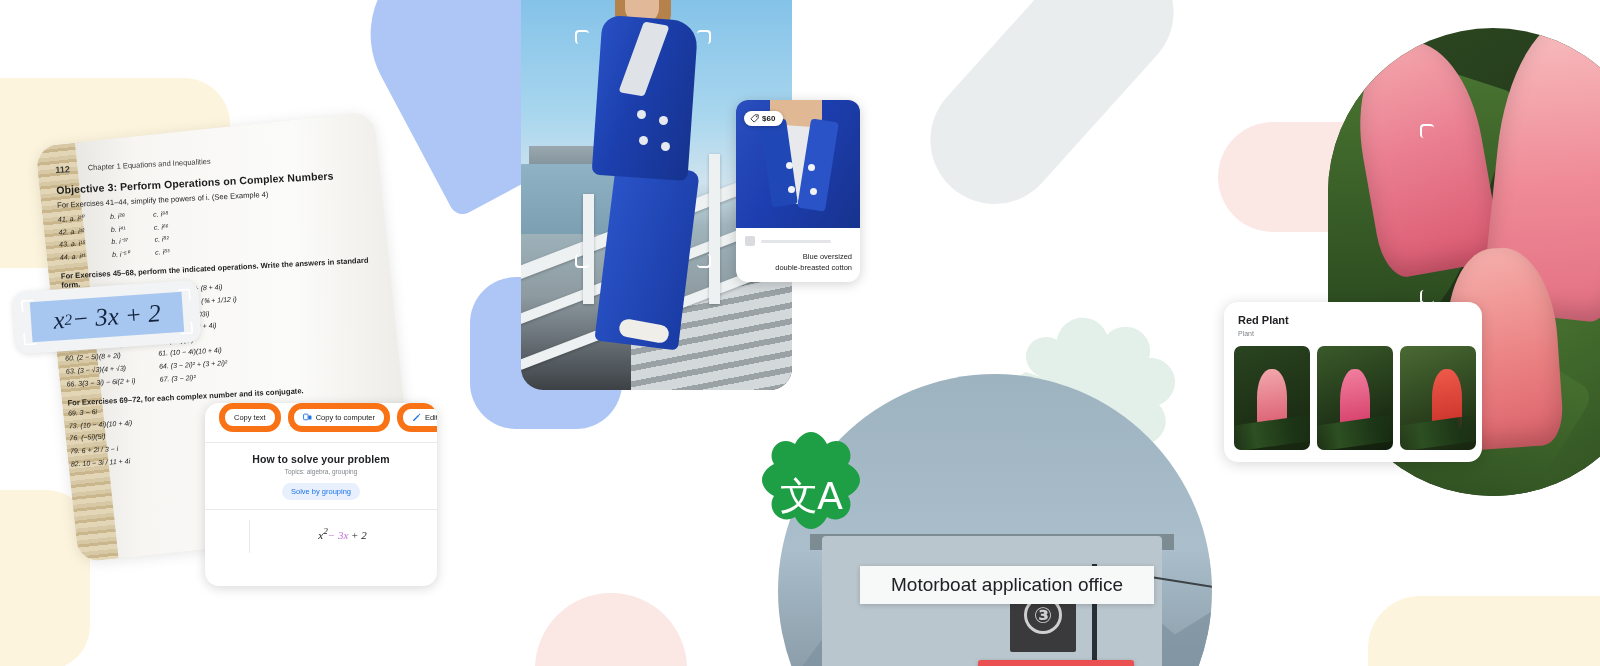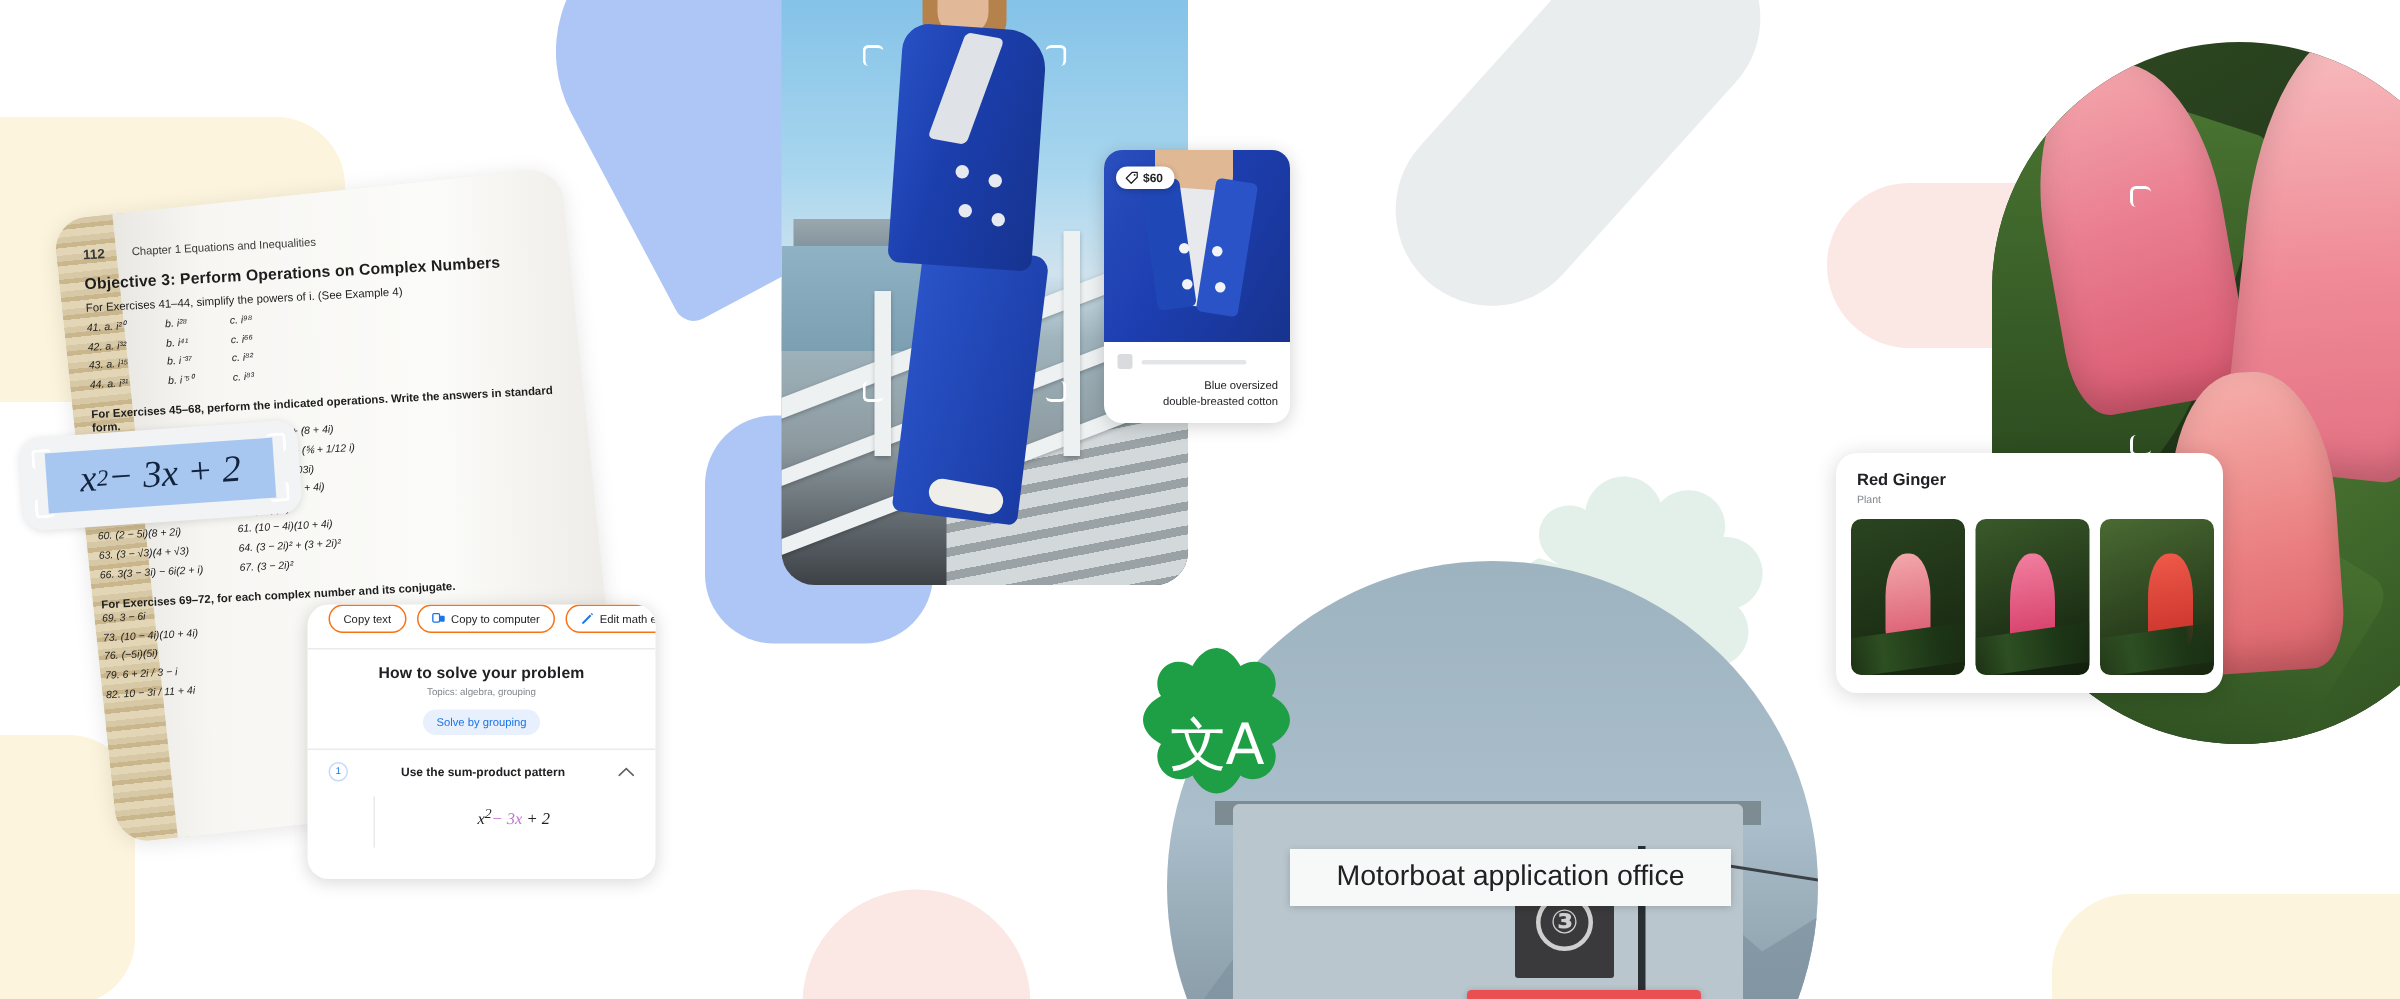--- a/index.html
+++ b/index.html
@@ -139,21 +139,21 @@
     overflow: hidden;
   }
   .mc-eq {
     padding: 12px 14px 8px 14px;
     font-family: "Liberation Serif", serif;
     font-style: italic; font-size: 13px; color: #202124;
   }
   .mc-actions { display: flex; gap: 7px; padding: 0 0 10px 14px; }
   .chip {
     display: inline-flex; align-items: center; gap: 4px;
-    border: 1px solid #f97316; border-radius: 14px;
+    border: 6px solid #f97316; border-radius: 14px;
     padding: 4px 9px; font-size: 7.5px; color: #202124;
     white-space: nowrap; background: #fff;
   }
   .mc-div { height: 1px; background: #e8eaed; }
   .mc-body { padding: 10px 14px 0 14px; text-align: center; }
   .mc-h { font-size: 10.5px; font-weight: 600; color: #202124; letter-spacing: .1px;}
   .mc-topics { font-size: 6.5px; color: #80868b; margin-top: 3px; }
   .mc-pill {
     display: inline-block; margin-top: 8px;
     background: #e8f0fe; color: #1a73e8;
@@ -528,29 +528,20 @@
       </span>
     </div>
 
     <div class="mc-div"></div>
 
     <div class="mc-body">
       <div class="mc-h">How to solve your problem</div>
       <div class="mc-topics">Topics: algebra, grouping</div>
       <div class="mc-pill">Solve by grouping</div>
       <div class="mc-div2"></div>
-      <div class="mc-step">
-        <span class="mc-num">1</span>
-        <span class="mc-steplabel">Use the sum-product pattern</span>
-        <span class="mc-chev">
-          <svg width="11" height="7" viewBox="0 0 14 8">
-              <path d="M1 7l6-5.6L13 7" fill="none" stroke="#5f6368" stroke-width="1.4" stroke-linecap="round"></path>
-            </svg>
-        </span>
-      </div>
       <div class="mc-work"><span>x</span><sup>2</sup><span class="hl">− 3x</span><span> + 2</span></div>
     </div>
   </div>
 
   <div class="shop-photo">
     <div class="sp-city"></div>
     <div class="sp-water"></div>
     <div class="sp-steps"></div>
     <div class="sp-rail sp-r1"></div>
     <div class="sp-rail sp-r2"></div>
@@ -630,21 +621,21 @@
     <div class="pl-leaf" style="left:150px;top:250px;width:230px;height:290px;transform:rotate(-14deg);"></div>
     <div class="pl-leaf" style="left:40px;top:300px;width:180px;height:230px;transform:rotate(32deg);"></div>
     <div class="pl-bloom" style="left:36px;top:14px;width:120px;height:230px;transform:rotate(-10deg);"></div>
     <div class="pl-bloom" style="left:168px;top:-10px;width:136px;height:300px;transform:rotate(6deg);background:linear-gradient(170deg,#f8c1c2,#ef8a96 55%,#e26f82);"></div>
     <div class="pl-bloom" style="left:120px;top:220px;width:110px;height:200px;transform:rotate(-4deg);background:linear-gradient(170deg,#f6b2ae,#ea7f80 60%,#d9616a);"></div>
     <span class="corner-mark cm-tl" style="left:92px;top:96px;"></span>
     <span class="corner-mark cm-bl" style="left:92px;top:262px;"></span>
   </div>
 
   <div class="plant-card">
-    <div class="plc-title">Red Ginger</div>
+    <div class="plc-title">Red Plant</div>
     <div class="plc-sub">Plant</div>
     <div class="plc-thumbs">
       <div class="plc-thumb th1">
         <span class="th-bloom"></span>
         <span class="th-leafbar"></span>
       </div>
       <div class="plc-thumb th2">
         <span class="th-bloom" style="background:linear-gradient(170deg,#f280a0,#cf2f5d);height:70px;"></span>
         <span class="th-leafbar"></span>
       </div>

